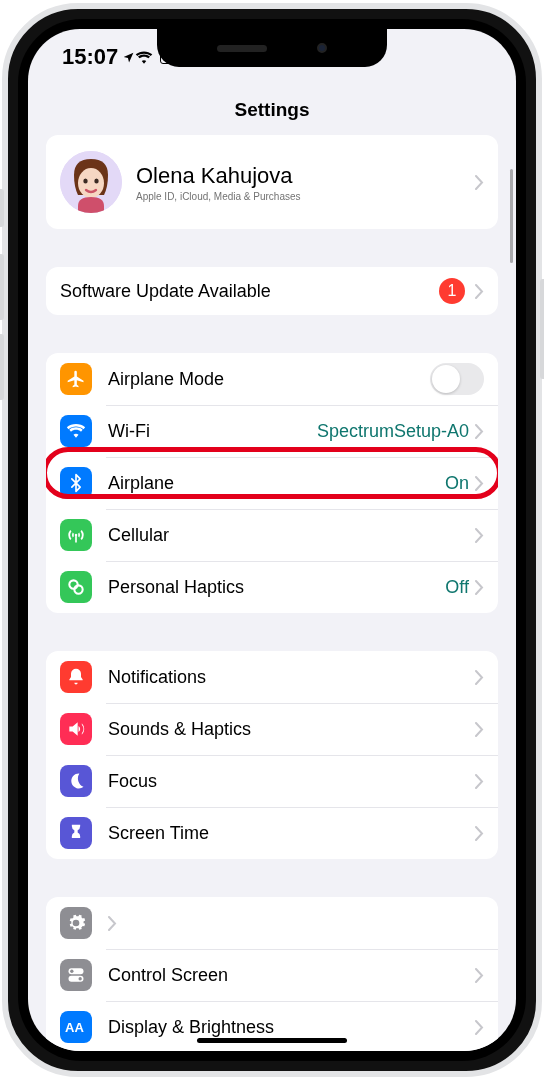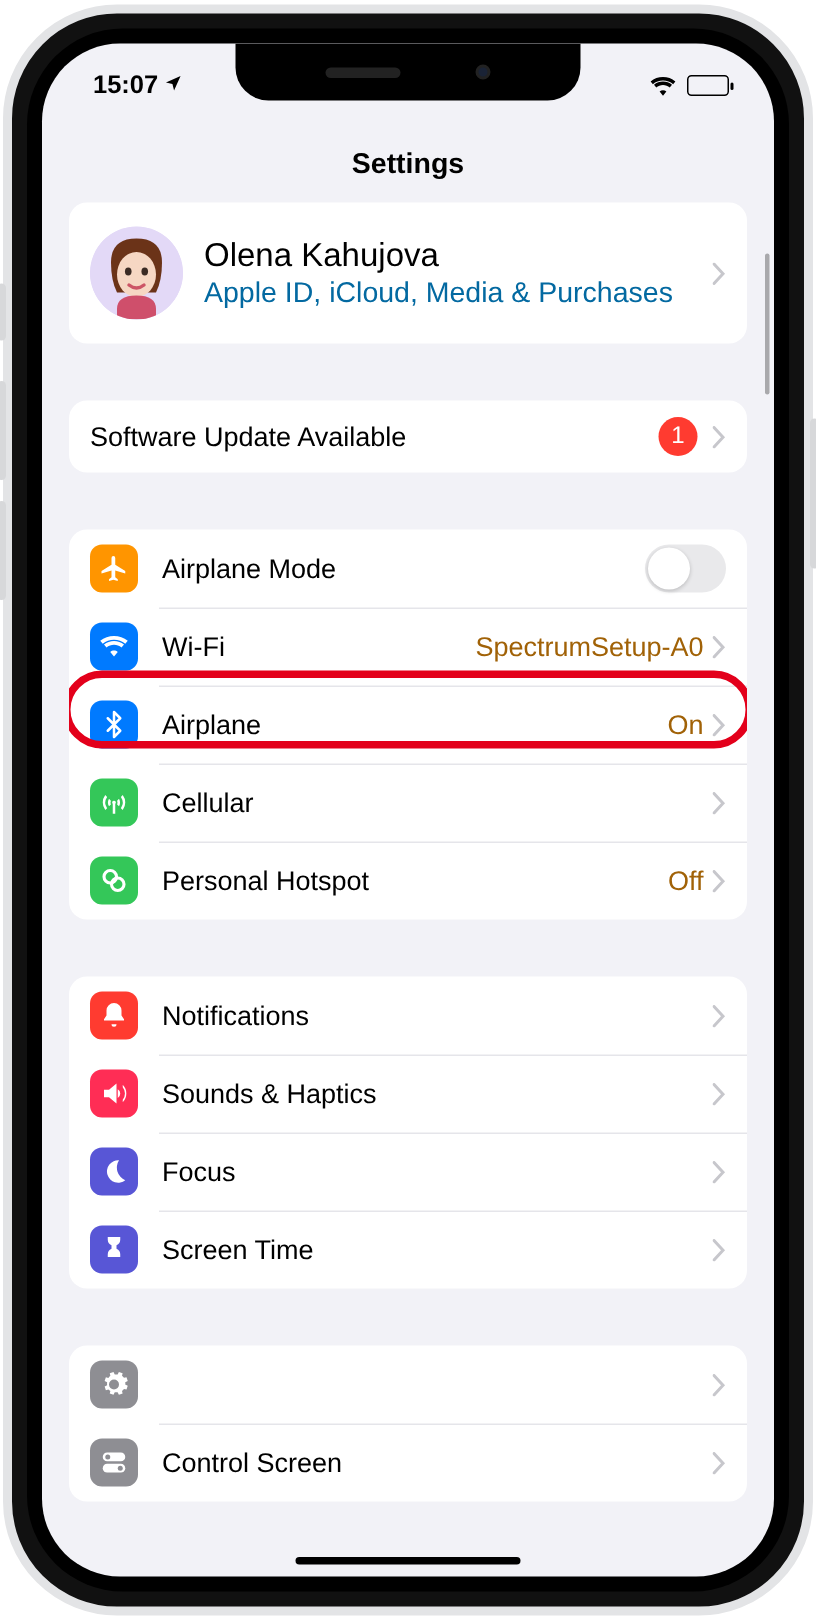--- a/index.html
+++ b/index.html
@@ -45,23 +45,23 @@
       border-bottom-left-radius: 22px; border-bottom-right-radius: 22px;
       z-index: 50;
       display: flex; align-items: center; justify-content: center; gap: 50px;
     }
     .earpiece { width: 50px; height: 7px; background: #222; border-radius: 4px; }
     .camera { width: 10px; height: 10px; background: #1a2336; border-radius: 50%; border: 2px solid #222; }
 
     
     .status-bar {
       height: 46px; padding-top: 10px;
-      display: flex; justify-content: space-between; align-items: center;
+      display: flex; align-items: center;
       padding-left: 34px; padding-right: 30px;
-      font-size: 17px; font-weight: 600;
+      font-size: 22px; font-weight: 600;
     }
     .status-left { display: flex; align-items: center; gap: 4px; }
     .status-right { display: flex; align-items: center; gap: 7px; }
     .wifi-ico svg { display: block; }
     .battery {
       width: 28px; height: 14px; border: 1.5px solid #000; border-radius: 3px;
       position: relative;
     }
     .battery::after { content:""; position:absolute; right:-4px; top:4px; width:2px; height:5px; background:#000; border-radius:1px; }
     .battery .fill { width: 40%; height: 100%; background:#000; border-radius:1.5px; }
@@ -75,37 +75,36 @@
       background: #fff; border-radius: 12px; margin-bottom: 38px;
       overflow: hidden;
     }
     .group:last-child { margin-bottom: 0; }
 
     .row {
       display: flex; align-items: center;
       padding: 10px 14px 10px 14px;
       min-height: 48px;
       position: relative;
-      justify-content: space-between;
     }
     .row + .row::before {
       content: ""; position: absolute; top: 0; left: 60px; right: 0;
       height: 1px; background: #e5e5ea;
     }
     .row.no-icon + .row.no-icon::before,
     .row.no-icon::before { left: 14px; }
 
     .icon-box {
       width: 32px; height: 32px; border-radius: 8px;
       display: flex; align-items: center; justify-content: center;
       flex-shrink: 0; margin-right: 16px;
     }
     .icon-box svg { display: block; }
     .label { font-size: 18px; flex: 1; color: #000; }
-    .value { font-size: 18px; color: #a16207; margin-right: 6px; }
+    .value { font-size: 18px; color: #0f766e; margin-right: 6px; }
     .chev { color: #c7c7cc; }
     .chev svg { display: block; }
 
     .badge {
       width: 26px; height: 26px; border-radius: 50%;
       background: #ff3b30; color: #fff;
       display: flex; align-items: center; justify-content: center;
       font-size: 16px; font-weight: 500; margin-right: 10px;
     }
 
@@ -123,21 +122,21 @@
     .profile-row { padding: 16px 14px; }
     .avatar {
       width: 62px; height: 62px; border-radius: 50%;
       background: #e3d9f7; margin-right: 14px;
       display:flex; align-items:center; justify-content:center;
       overflow: hidden;
     }
     .avatar svg { display:block; }
     .profile-text { flex: 1; }
     .profile-name { font-size: 22px; font-weight: 400; margin-bottom: 2px; }
-    .profile-sub { font-size: 19px; color: #0369a1; }
+    .profile-sub { font-size: 10px; color: #737373; }
 
     
     .highlight-ring {
       position: absolute;
       border: 5px solid #e3001b;
       border-radius: 26px;
       pointer-events: none;
       z-index: 30;
     }
 
@@ -291,21 +290,21 @@
               </span>
           </div>
 
           <div class="row">
             <span class="icon-box c-green">
               <svg width="20" height="20" viewBox="0 0 24 24" fill="none" stroke="#fff" stroke-width="2.5">
                   <circle cx="9" cy="9" r="5"></circle>
                   <circle cx="15" cy="15" r="5"></circle>
                 </svg>
             </span>
-            <span class="label">Personal Hotspot</span>
+            <span class="label">Personal Haptics</span>
             <span class="value">Off</span>
             <span class="chev">
                 <svg width="9" height="15" viewBox="0 0 9 15" fill="none">
                   <path d="M1 1l6 6.5L1 14" stroke="#c7c7cc" stroke-width="2" stroke-linecap="round"></path>
                 </svg>
               </span>
           </div>
 
           <div class="highlight-ring" style="left:-4px; right:-4px; top:94px; height:52px;"></div>
         </div>
@@ -381,20 +380,33 @@
           <div class="row">
             <span class="icon-box c-gray">
               <svg width="20" height="20" viewBox="0 0 24 24" fill="#fff">
                   <rect x="3" y="4" width="18" height="7" rx="3.5"></rect>
                   <circle cx="7" cy="7.5" r="2" fill="#8e8e93"></circle>
                   <rect x="3" y="13" width="18" height="7" rx="3.5"></rect>
                   <circle cx="17" cy="16.5" r="2" fill="#8e8e93"></circle>
                 </svg>
             </span>
             <span class="label">Control Screen</span>
+            <span class="chev">
+                <svg width="9" height="15" viewBox="0 0 9 15" fill="none">
+                  <path d="M1 1l6 6.5L1 14" stroke="#c7c7cc" stroke-width="2" stroke-linecap="round"></path>
+                </svg>
+              </span>
+          </div>
+          <div class="row">
+            <span class="icon-box c-blue">
+              <svg width="22" height="16" viewBox="0 0 22 16" fill="#fff">
+                  <text x="0" y="13" font-size="13" font-weight="700" font-family="Arial">AA</text>
+                </svg>
+            </span>
+            <span class="label">Display &amp; Brightness</span>
             <span class="chev">
                 <svg width="9" height="15" viewBox="0 0 9 15" fill="none">
                   <path d="M1 1l6 6.5L1 14" stroke="#c7c7cc" stroke-width="2" stroke-linecap="round"></path>
                 </svg>
               </span>
           </div>
 
         </div>
 
       </div>

